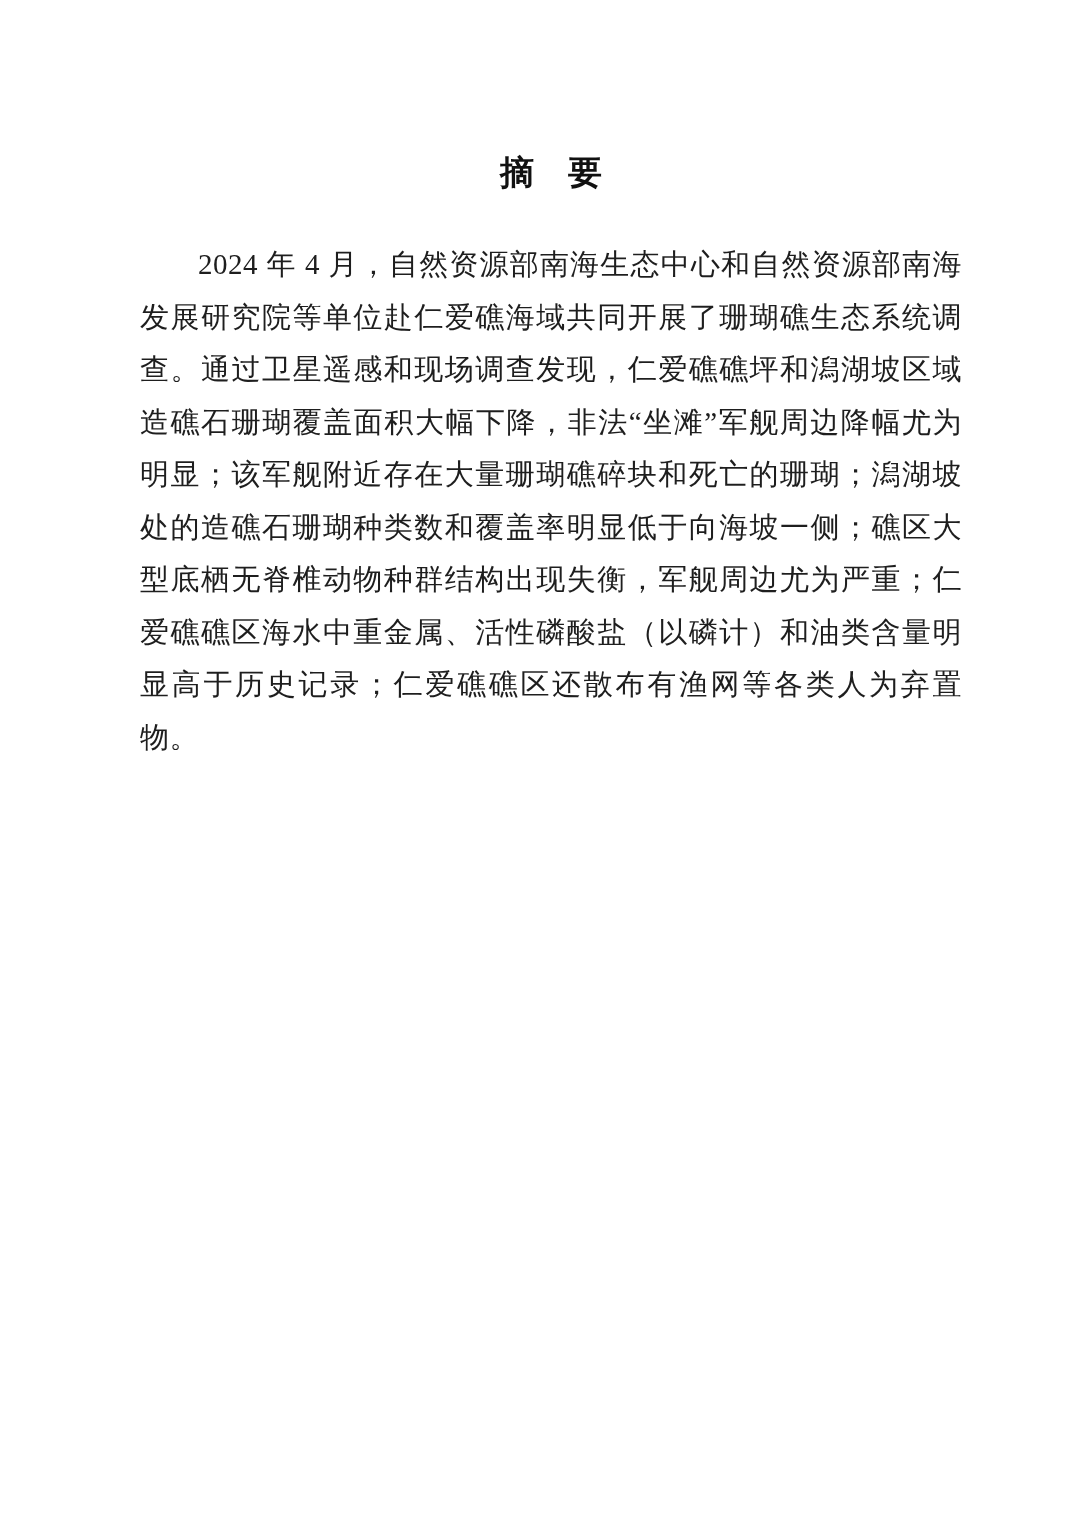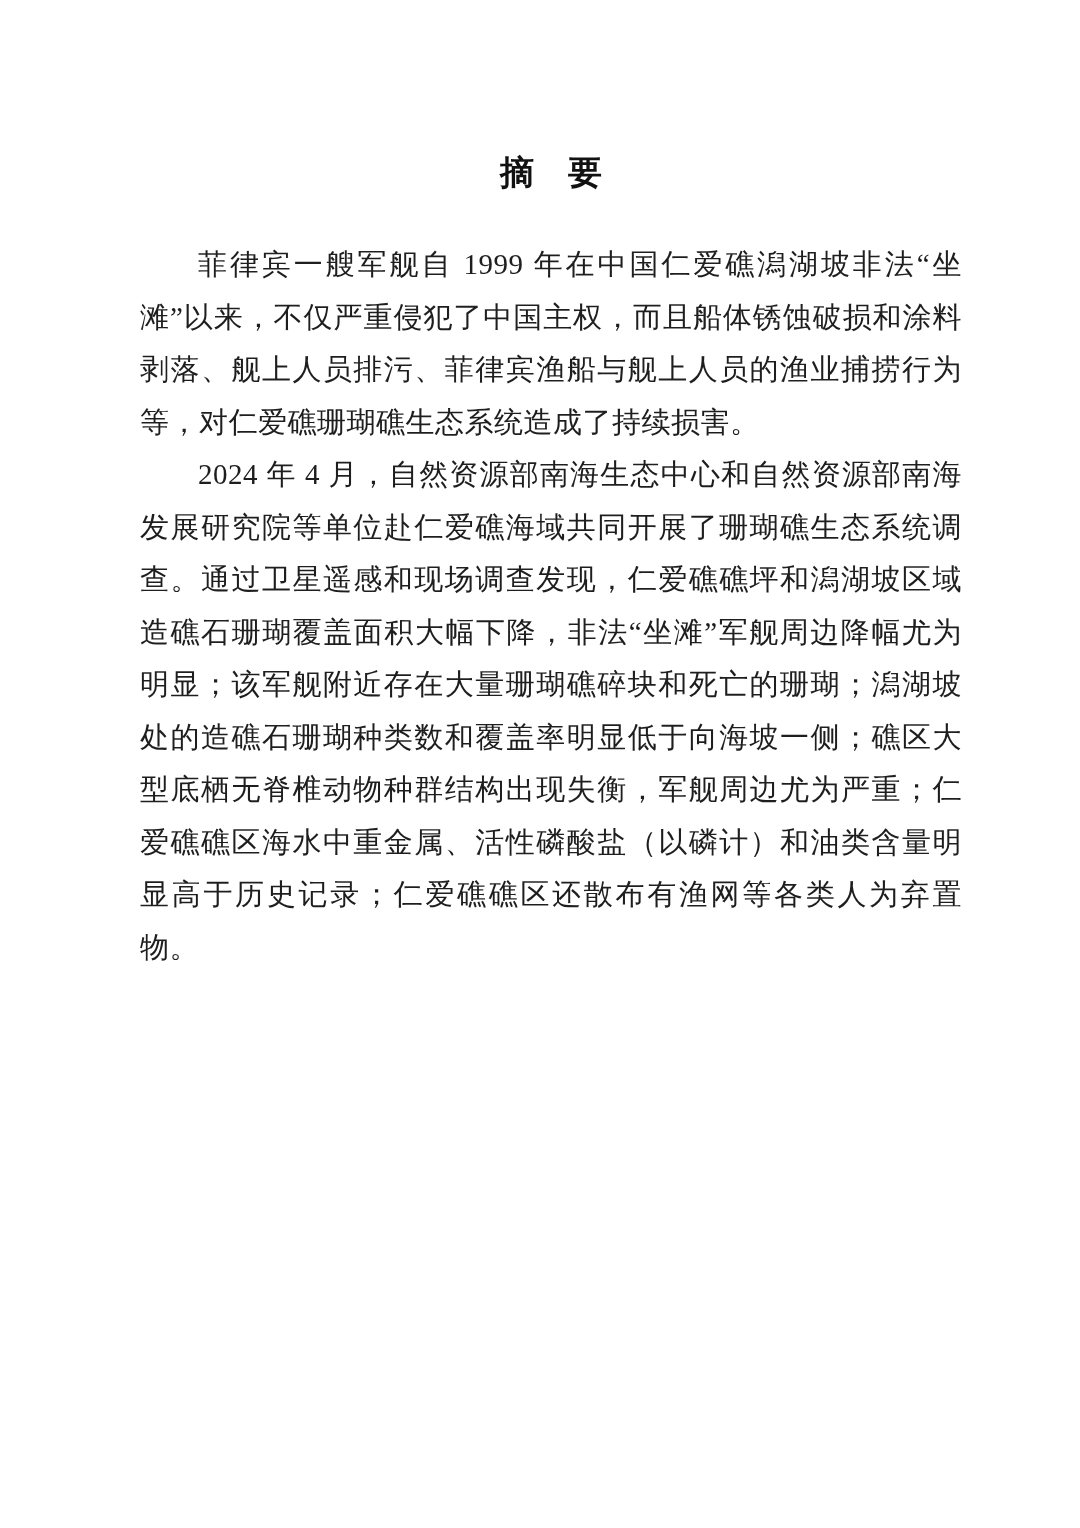--- a/index.html
+++ b/index.html
@@ -39,16 +39,15 @@
     letter-spacing: 0.5px;
     color: #1e1e1e;
   }
 </style>
 </head>
 <body>
 
 <div class="page">
   <div class="doc-body">
     <h1 class="doc-title">摘　要</h1>
-    <p class="doc-paragraph">菲律宾一艘军舰自 1999 年在中国仁爱礁潟湖坡非法“坐滩”以来，不仅严重侵犯了中国主权，而且船体锈蚀破损和涂料剥落、舰上人员排污、菲律宾渔船与舰上人员的渔业捕捞行为等，对仁爱礁珊瑚礁生态系统造成了持续损害。</p>
     <p class="doc-paragraph">2024 年 4 月，自然资源部南海生态中心和自然资源部南海发展研究院等单位赴仁爱礁海域共同开展了珊瑚礁生态系统调查。通过卫星遥感和现场调查发现，仁爱礁礁坪和潟湖坡区域造礁石珊瑚覆盖面积大幅下降，非法“坐滩”军舰周边降幅尤为明显；该军舰附近存在大量珊瑚礁碎块和死亡的珊瑚；潟湖坡处的造礁石珊瑚种类数和覆盖率明显低于向海坡一侧；礁区大型底栖无脊椎动物种群结构出现失衡，军舰周边尤为严重；仁爱礁礁区海水中重金属、活性磷酸盐（以磷计）和油类含量明显高于历史记录；仁爱礁礁区还散布有渔网等各类人为弃置物。</p>
   </div>
 </div>
 
 </body></html>

